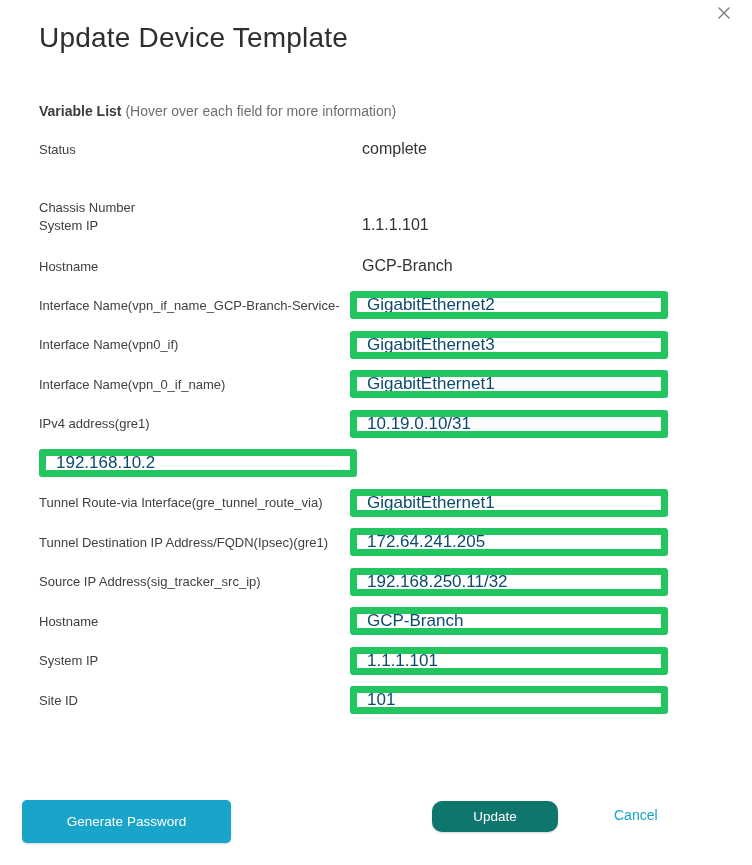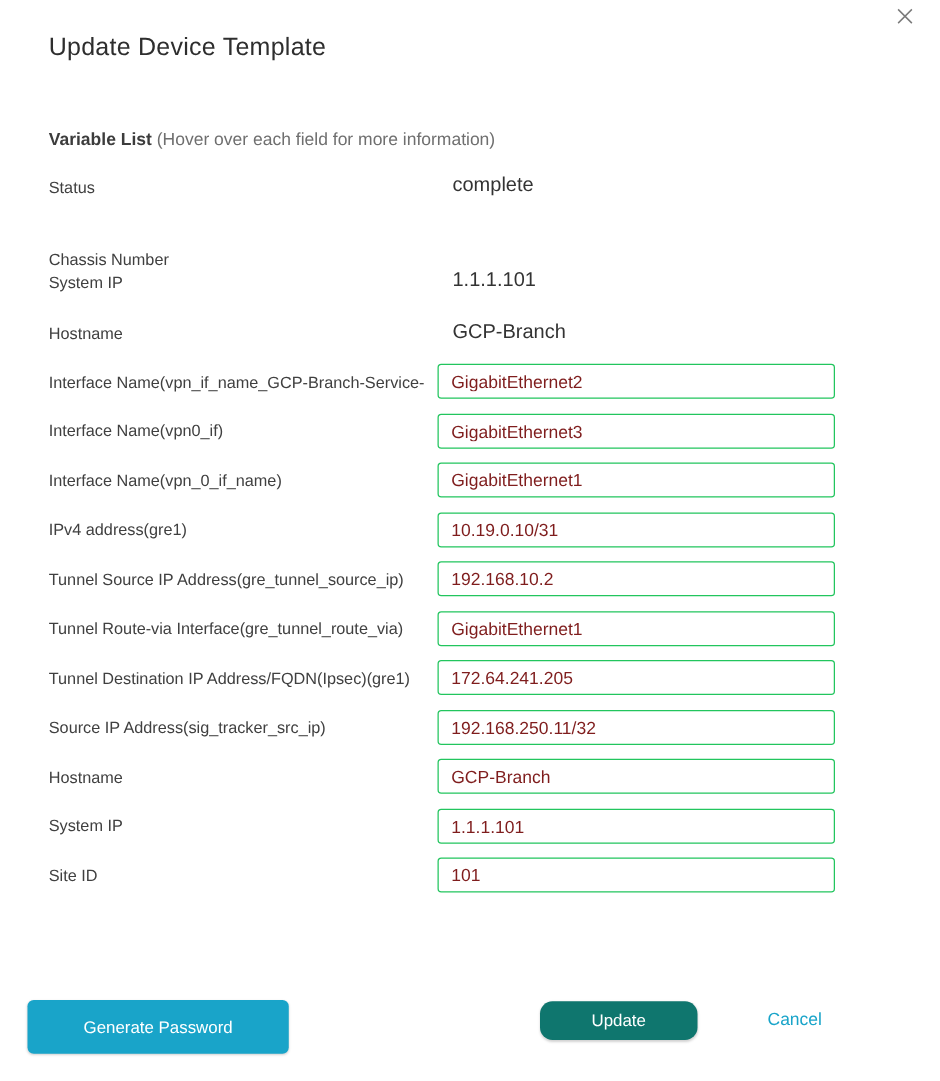--- a/index.html
+++ b/index.html
@@ -15,21 +15,21 @@
 
   .close-btn {
     position: absolute; top: 5px; right: 20px;
     width: 16px; height: 16px;
     cursor: pointer;
     display: flex; align-items: center; justify-content: center;
   }
 
   .title {
     margin-left: 39px;
-    font-size: 20px;
+    font-size: 28px;
     font-weight: 300;
     line-height: 36px;
     color: #2e2e2e;
     letter-spacing: 0.2px;
   }
 
   .section-heading {
     margin: 47px 39px 21px 39px;
     font-size: 14px;
     line-height: 16px;
@@ -59,27 +59,27 @@
     white-space: nowrap;
   }
   .mb-status  { margin-bottom: 41px; margin-top: 20px; }
   .mb-chassis { }
   .mb-sysip   { margin-bottom: 23px; }
   .mb-host    { margin-bottom: 16px; }
 
   .row.editable { margin-bottom: 11.5px; }
   .row.editable input {
     width: 318px; height: 28px;
-    border: 1px solid #22c55e;
+    border: 7px solid #22c55e;
     border-radius: 3px;
     background: #ffffff;
     padding: 0 10px;
     font-family: "Liberation Sans", sans-serif;
-    font-size: 14px;
-    color: #7f1d1d;
+    font-size: 17px;
+    color: #0c4a6e;
     outline: none;
   }
 
   .footer {
     position: absolute;
     left: 0; top: 800px;
     width: 752px; height: 33px;
   }
   .btn {
     border: none;
@@ -162,21 +162,20 @@
       <span class="label">Interface Name(vpn_0_if_name)</span>
       <input type="text" value="GigabitEthernet1" style="">
     </div>
 
     <div class="row editable">
       <span class="label">IPv4 address(gre1)</span>
       <input type="text" value="10.19.0.10/31" style="">
     </div>
 
     <div class="row editable">
-      <span class="label">Tunnel Source IP Address(gre_tunnel_source_ip)</span>
       <input type="text" value="192.168.10.2" style="">
     </div>
 
     <div class="row editable">
       <span class="label">Tunnel Route-via Interface(gre_tunnel_route_via)</span>
       <input type="text" value="GigabitEthernet1" style="">
     </div>
 
     <div class="row editable">
       <span class="label">Tunnel Destination IP Address/FQDN(Ipsec)(gre1)</span>

